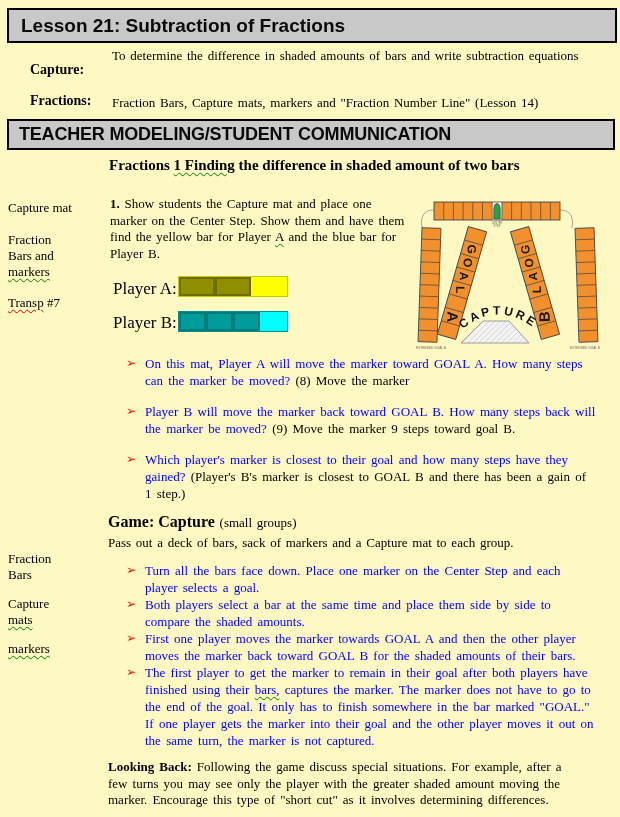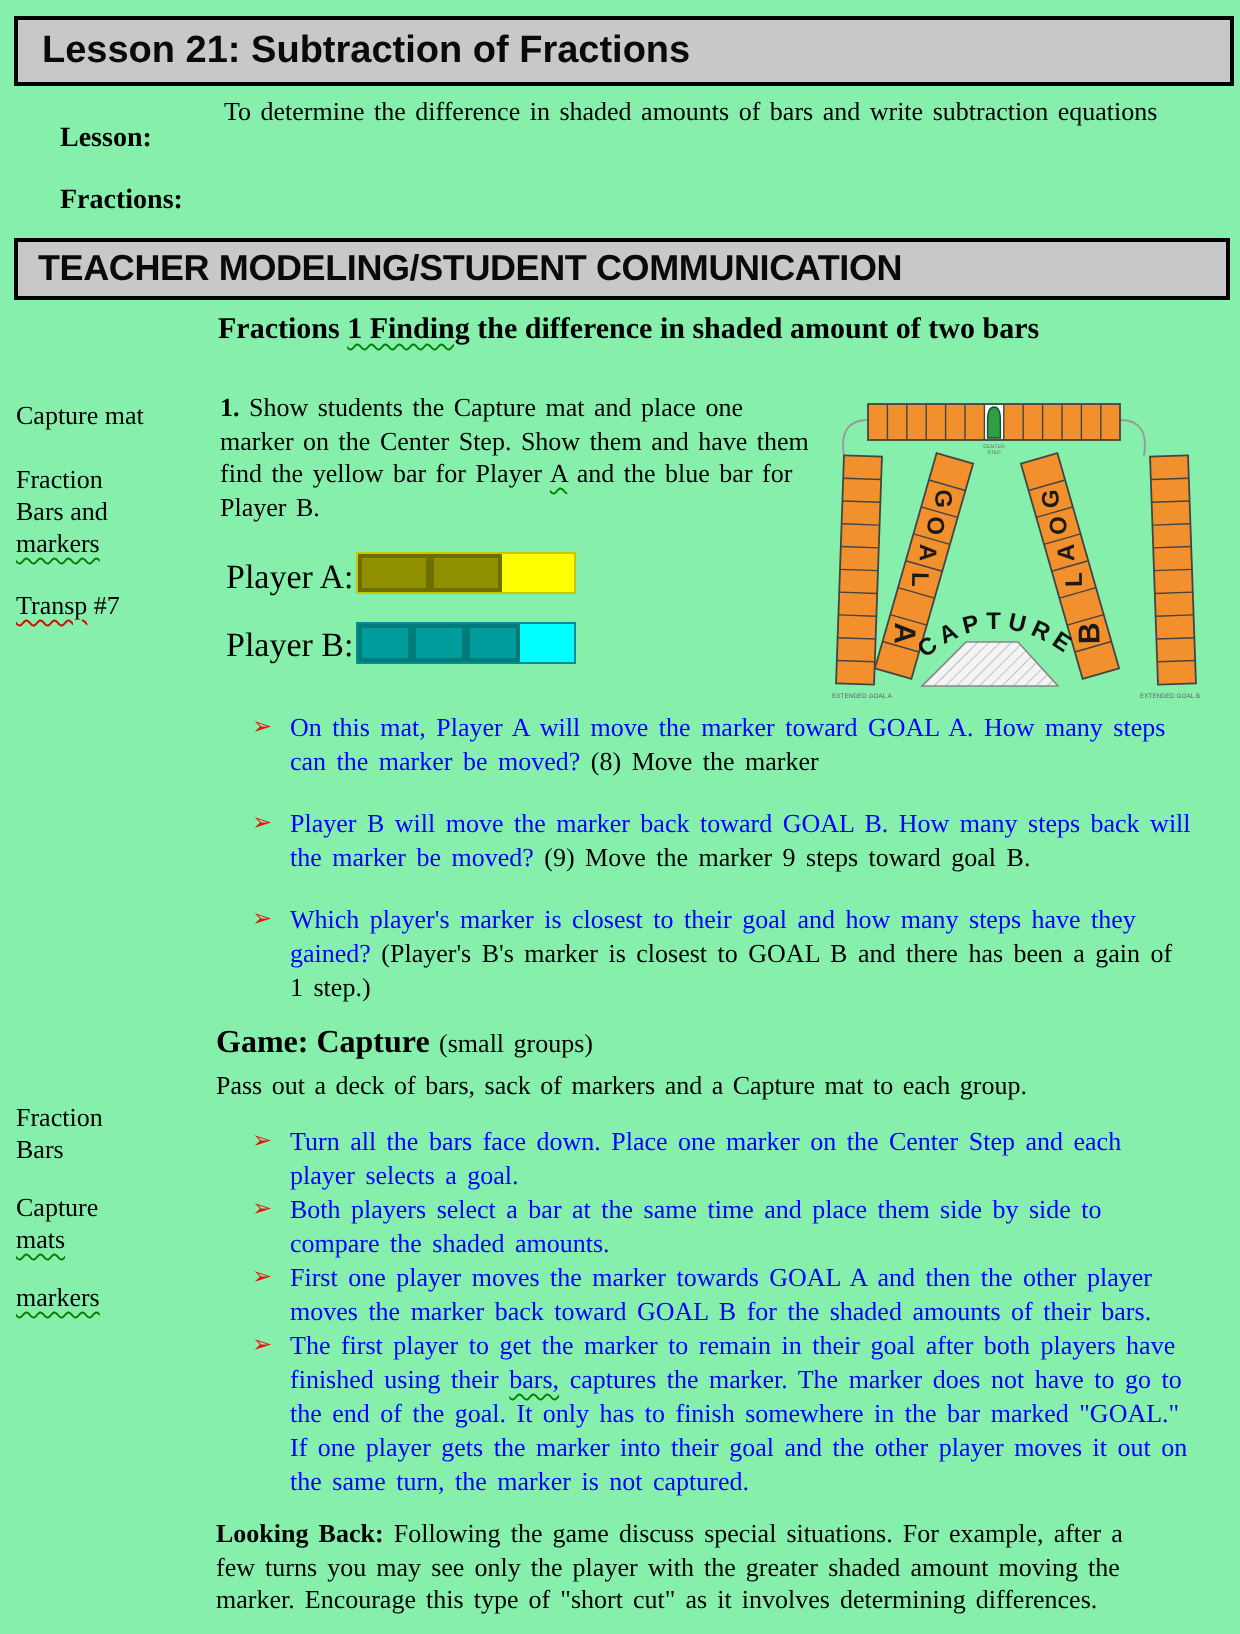--- a/index.html
+++ b/index.html
@@ -1,16 +1,16 @@
 <!DOCTYPE html>
 <html><head>
 <meta charset="utf-8">
 <style>
   html,body{margin:0;padding:0;background:#fff;}
-  .page{position:relative;width:620px;height:817px;background:#86efac;overflow:hidden;
+  .page{position:relative;width:620px;height:817px;background:#fef9c3;overflow:hidden;
         font-family:"Liberation Serif", serif;color:#000;}
   .abs{position:absolute;}
 
   
   .banner{position:absolute;left:7px;width:594px;background:#c8c8c8;border:2px solid #000;
           font-family:"Liberation Sans", sans-serif;font-weight:bold;color:#0a0a0a;}
   .banner.title{top:8px;height:31px;line-height:31px;font-size:19px;padding-left:12px;}
   .banner.section{top:119px;height:27px;line-height:27px;font-size:18px;padding-left:10px;letter-spacing:-0.2px;}
 
   .lbl{font-weight:bold;font-size:14px;}
@@ -47,23 +47,24 @@
 </style>
 </head>
 <body>
 
 <div class="page">
 
   <div class="banner title">
     <span>Lesson 21: Subtraction of Fractions</span>
   </div>
 
-  <div class="abs lbl" style="left:30px;top:62px;">Lesson:</div>
+  <div class="abs lbl" style="left:30px;top:62px;">Capture:</div>
   <div class="abs val" style="left:112px;top:48px;">To determine the difference in shaded amounts of bars and write subtraction equations</div>
   <div class="abs lbl" style="left:30px;top:93px;">Fractions:</div>
+  <div class="abs val" style="left:112px;top:95px;">Fraction Bars, Capture mats, markers and "Fraction Number Line" (Lesson 14)</div>
 
   <div class="banner section">
     <span>TEACHER MODELING/STUDENT COMMUNICATION</span>
   </div>
 
   <div class="abs activity-title" style="left:109px;top:157px;">
     <span>Fractions </span><span class="wavy-g">1 Finding</span><span> the difference in shaded amount of two bars</span>
   </div>
 
   <div class="mnote" style="top:200px;">Capture mat</div>

